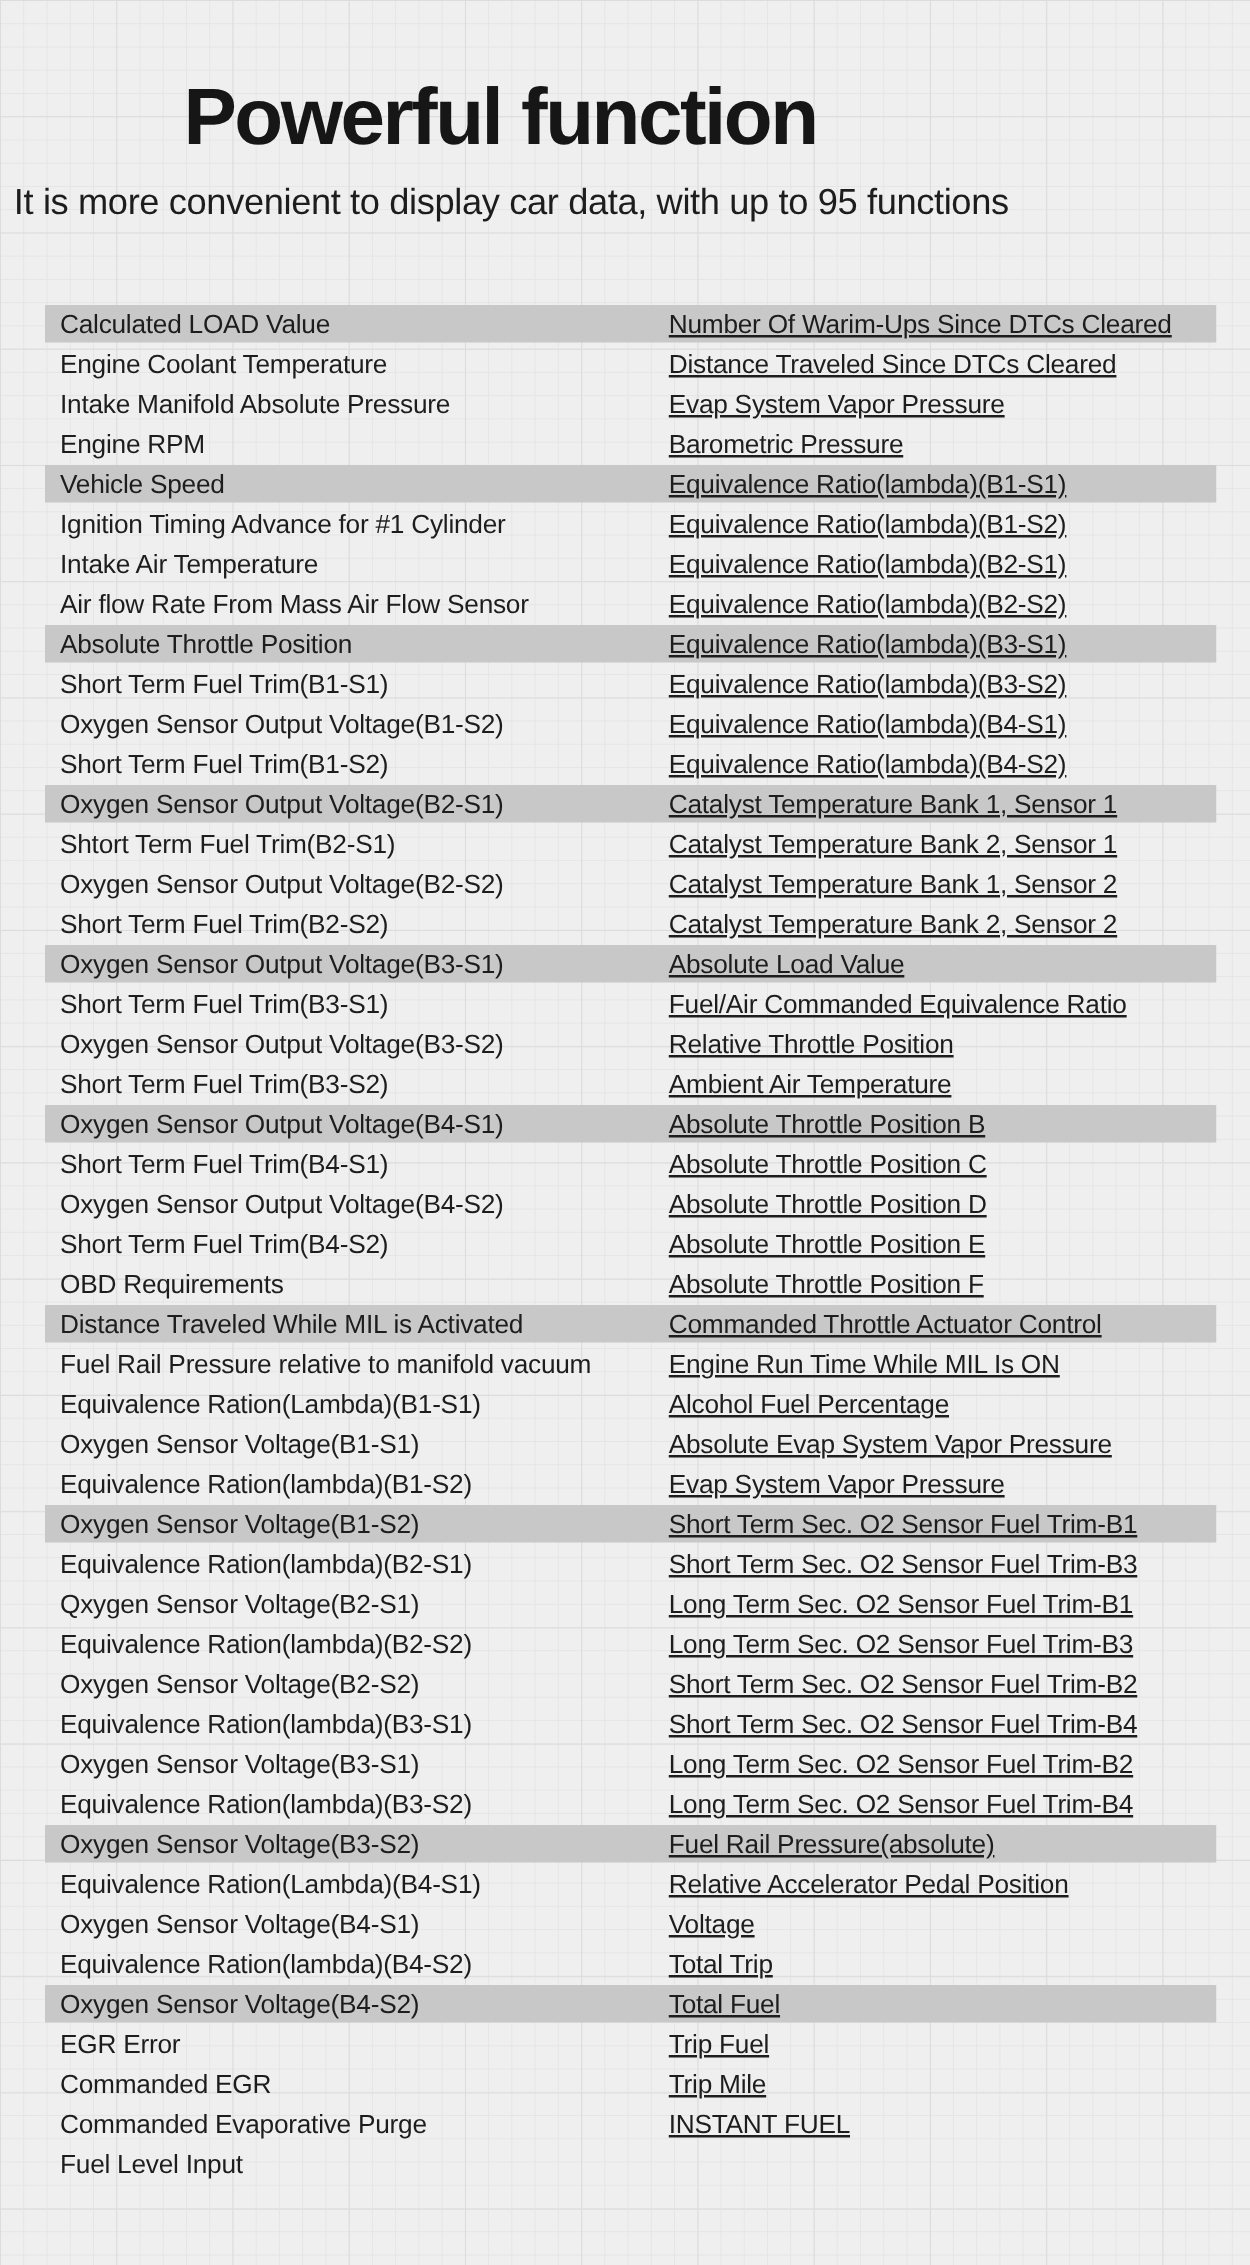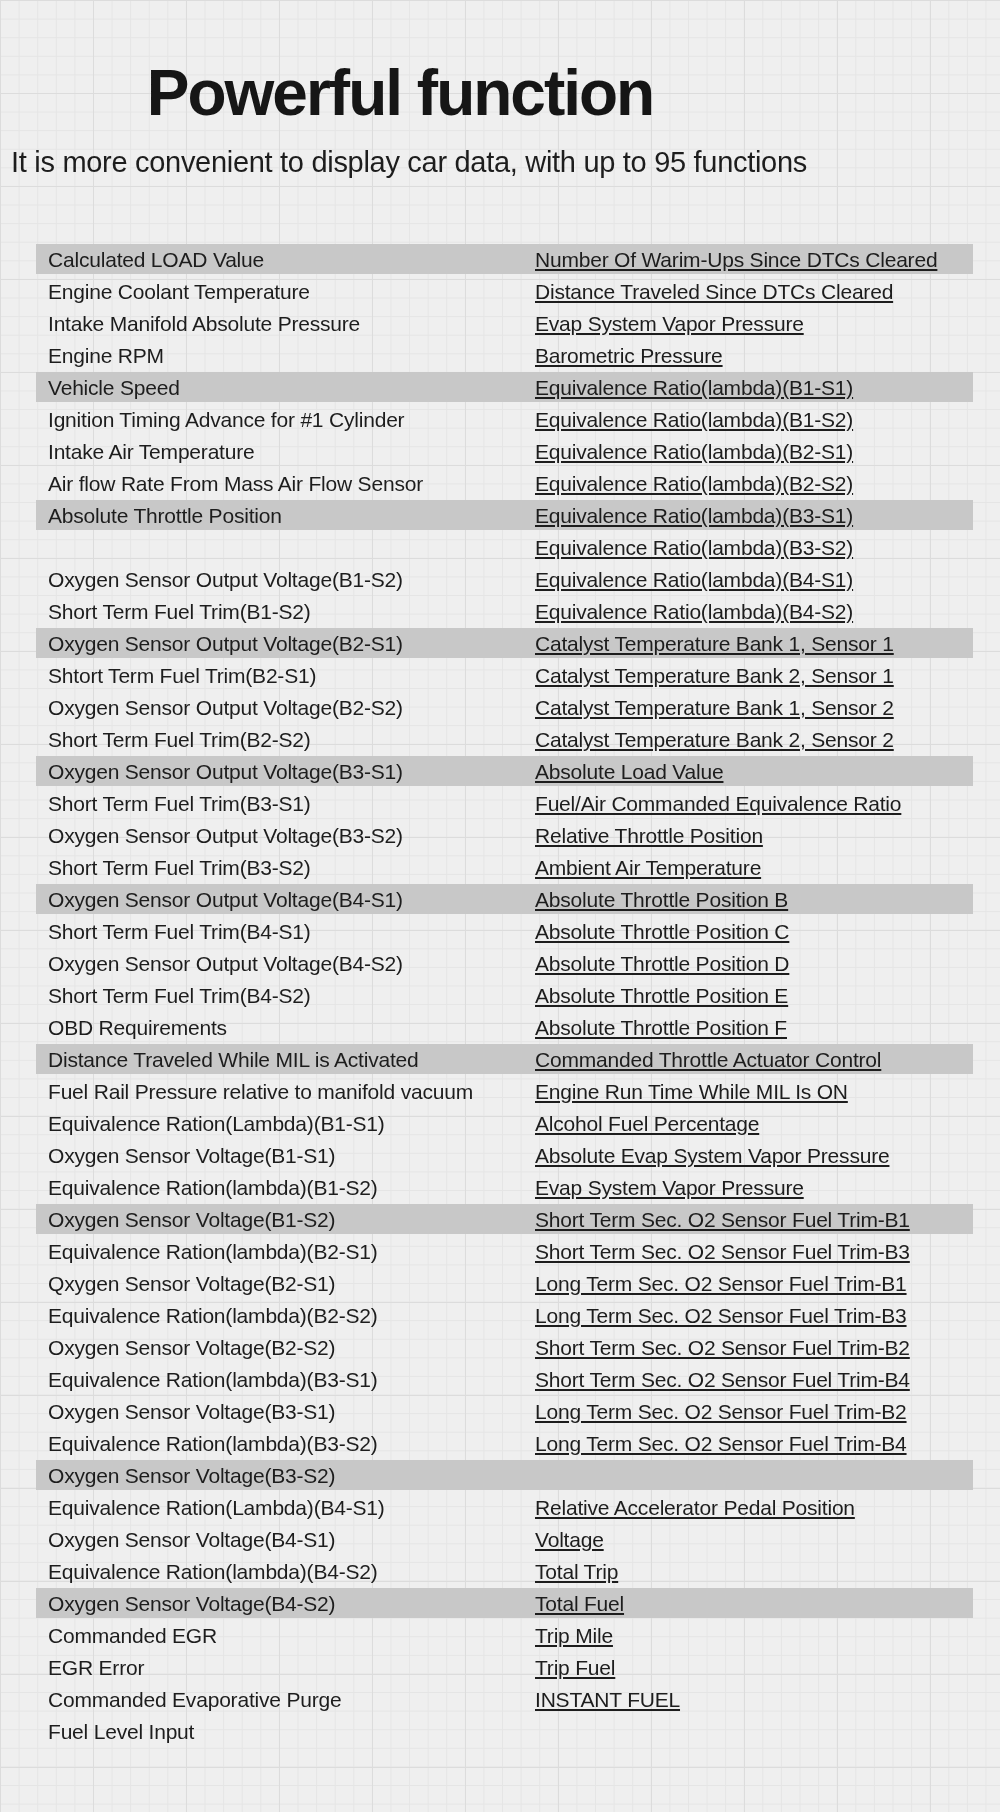--- a/index.html
+++ b/index.html
@@ -105,20 +105,21 @@
   </div>
     <div class="row">
     <span class="cell left">Air flow Rate From Mass Air Flow Sensor</span>
     <span class="cell right">Equivalence Ratio(lambda)(B2-S2)</span>
   </div>
     <div class="row hl">
     <span class="cell left">Absolute Throttle Position</span>
     <span class="cell right">Equivalence Ratio(lambda)(B3-S1)</span>
   </div>
     <div class="row">
+    <span class="cell left">Short Term Fuel Trim(B1-S1)</span>
     <span class="cell right">Equivalence Ratio(lambda)(B3-S2)</span>
   </div>
     <div class="row">
     <span class="cell left">Oxygen Sensor Output Voltage(B1-S2)</span>
     <span class="cell right">Equivalence Ratio(lambda)(B4-S1)</span>
   </div>
     <div class="row">
     <span class="cell left">Short Term Fuel Trim(B1-S2)</span>
     <span class="cell right">Equivalence Ratio(lambda)(B4-S2)</span>
   </div>
@@ -221,46 +222,47 @@
     <div class="row">
     <span class="cell left">Oxygen Sensor Voltage(B3-S1)</span>
     <span class="cell right">Long Term Sec. O2 Sensor Fuel Trim-B2</span>
   </div>
     <div class="row">
     <span class="cell left">Equivalence Ration(lambda)(B3-S2)</span>
     <span class="cell right">Long Term Sec. O2 Sensor Fuel Trim-B4</span>
   </div>
     <div class="row hl">
     <span class="cell left">Oxygen Sensor Voltage(B3-S2)</span>
+    <span class="cell right">Fuel Rail Pressure(absolute)</span>
   </div>
     <div class="row">
     <span class="cell left">Equivalence Ration(Lambda)(B4-S1)</span>
     <span class="cell right">Relative Accelerator Pedal Position</span>
   </div>
     <div class="row">
     <span class="cell left">Oxygen Sensor Voltage(B4-S1)</span>
     <span class="cell right">Voltage</span>
   </div>
     <div class="row">
     <span class="cell left">Equivalence Ration(lambda)(B4-S2)</span>
     <span class="cell right">Total Trip</span>
   </div>
     <div class="row hl">
     <span class="cell left">Oxygen Sensor Voltage(B4-S2)</span>
     <span class="cell right">Total Fuel</span>
   </div>
     <div class="row">
+    <span class="cell left">EGR Error</span>
+    <span class="cell right">Trip Fuel</span>
+  </div>
+    <div class="row">
     <span class="cell left">Commanded EGR</span>
     <span class="cell right">Trip Mile</span>
   </div>
     <div class="row">
-    <span class="cell left">EGR Error</span>
-    <span class="cell right">Trip Fuel</span>
-  </div>
-    <div class="row">
     <span class="cell left">Commanded Evaporative Purge</span>
     <span class="cell right">INSTANT FUEL</span>
   </div>
     <div class="row">
     <span class="cell left">Fuel Level Input</span>
     <span class="cell right"></span>
   </div>
   </div>
 
 </body></html>

